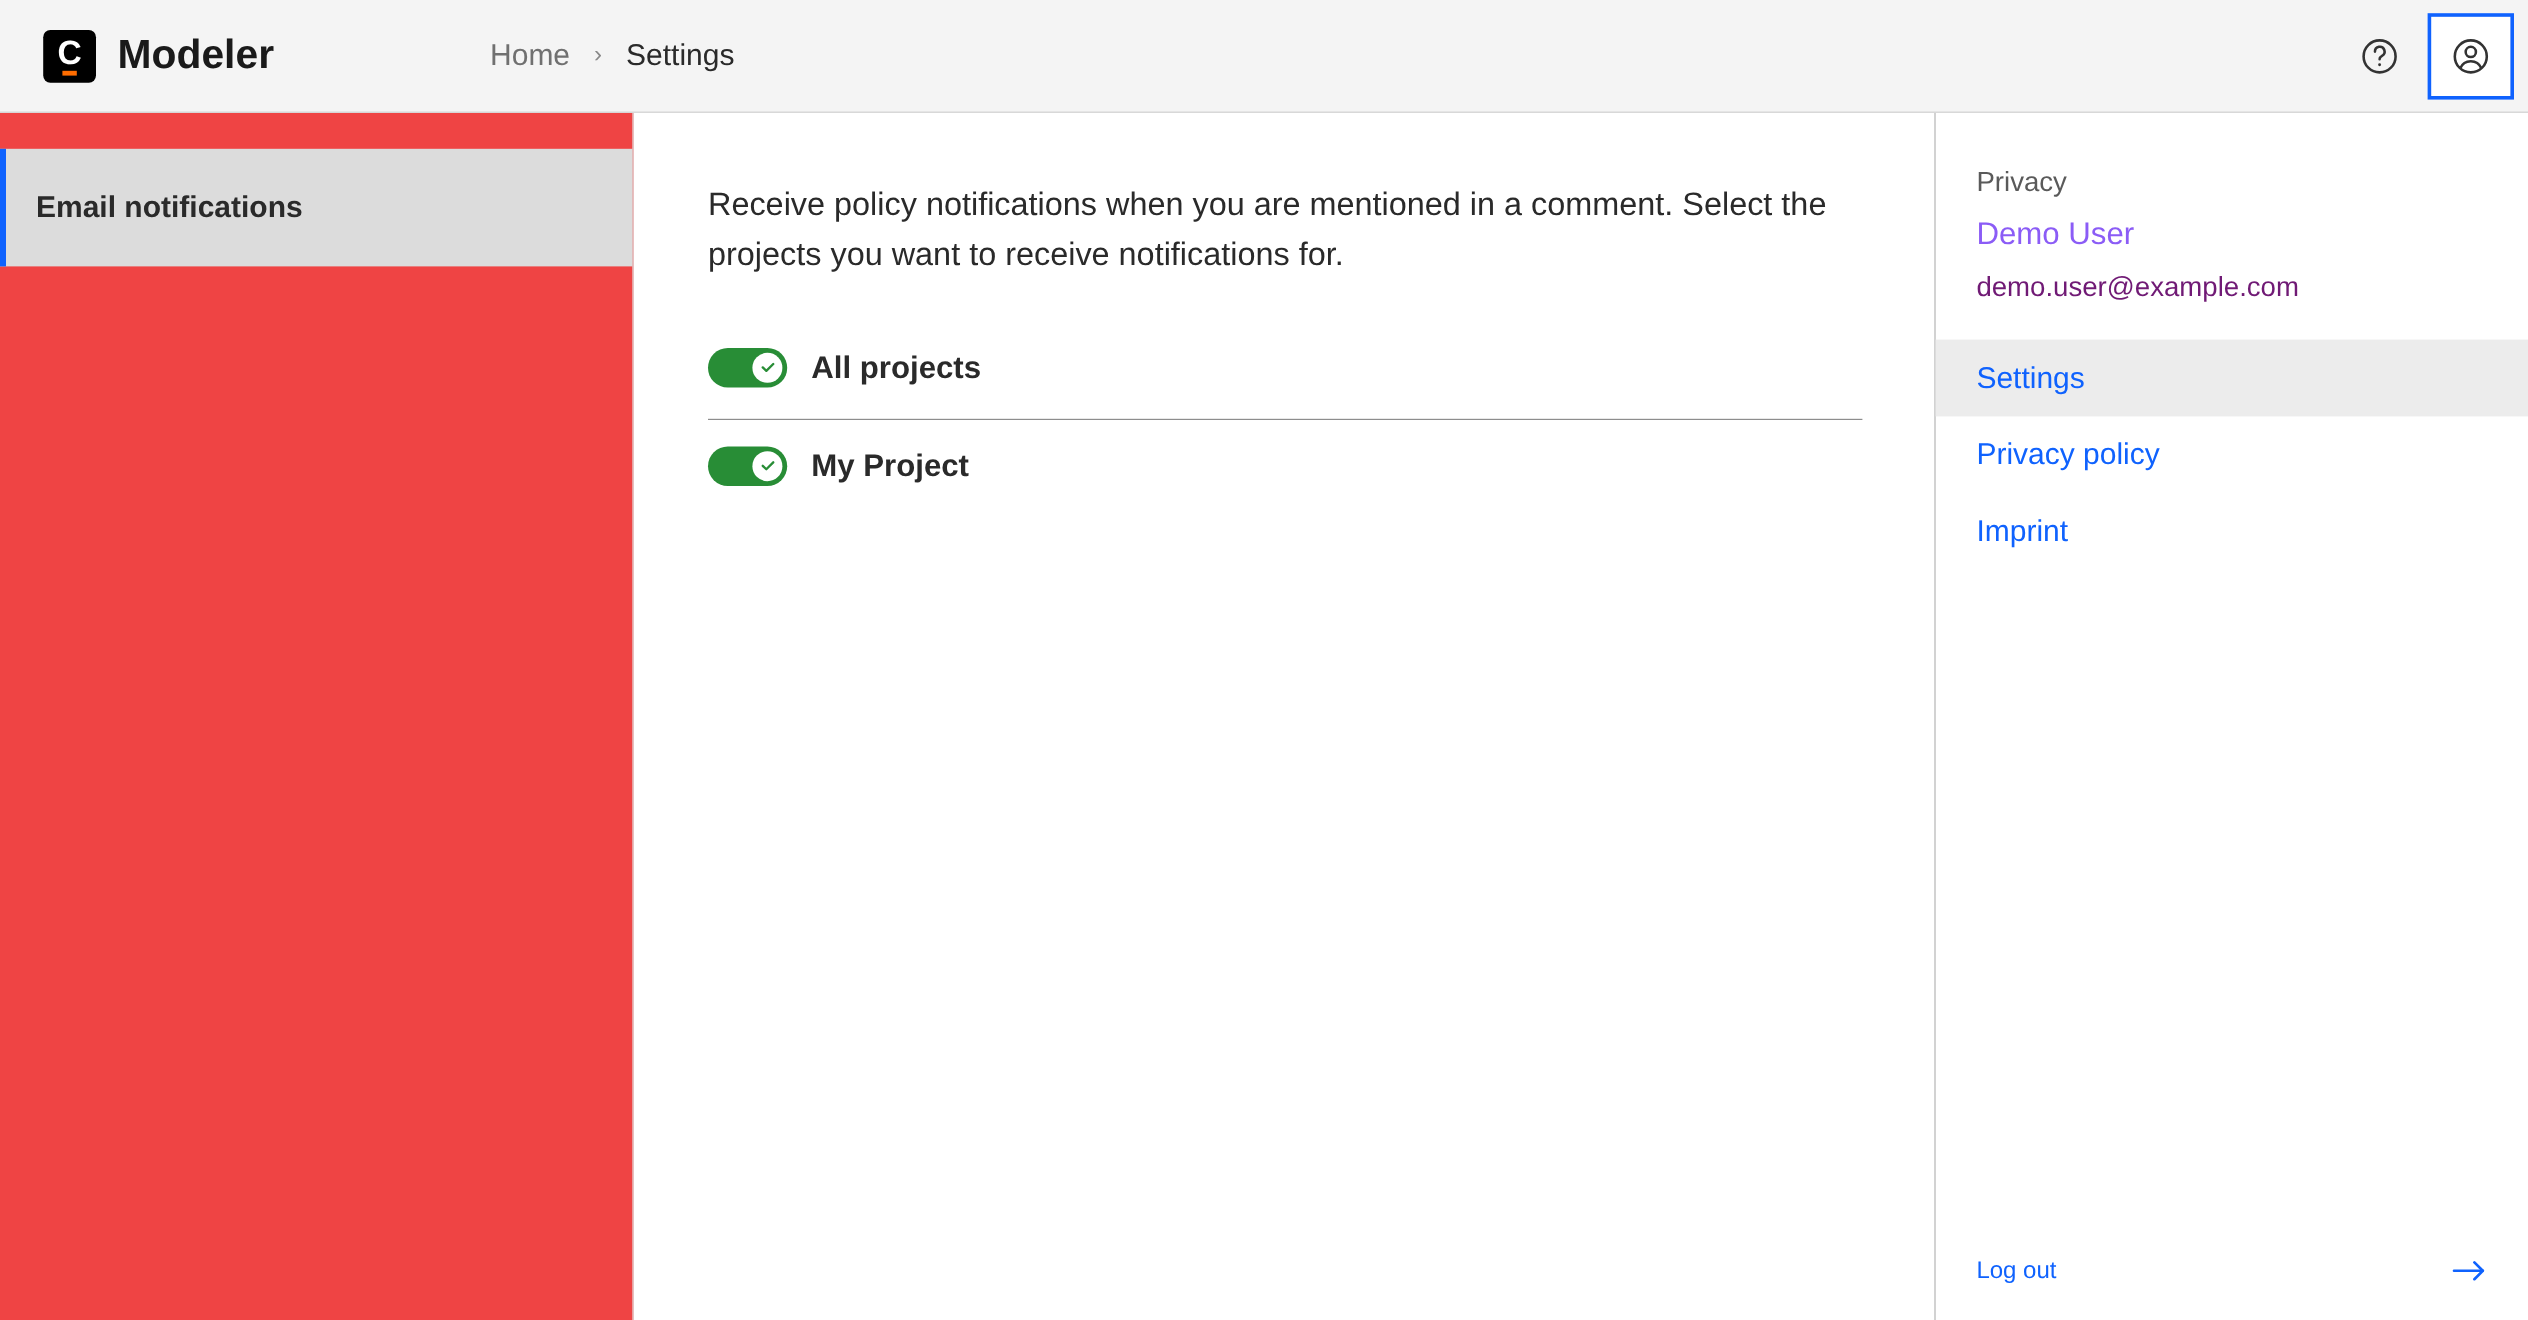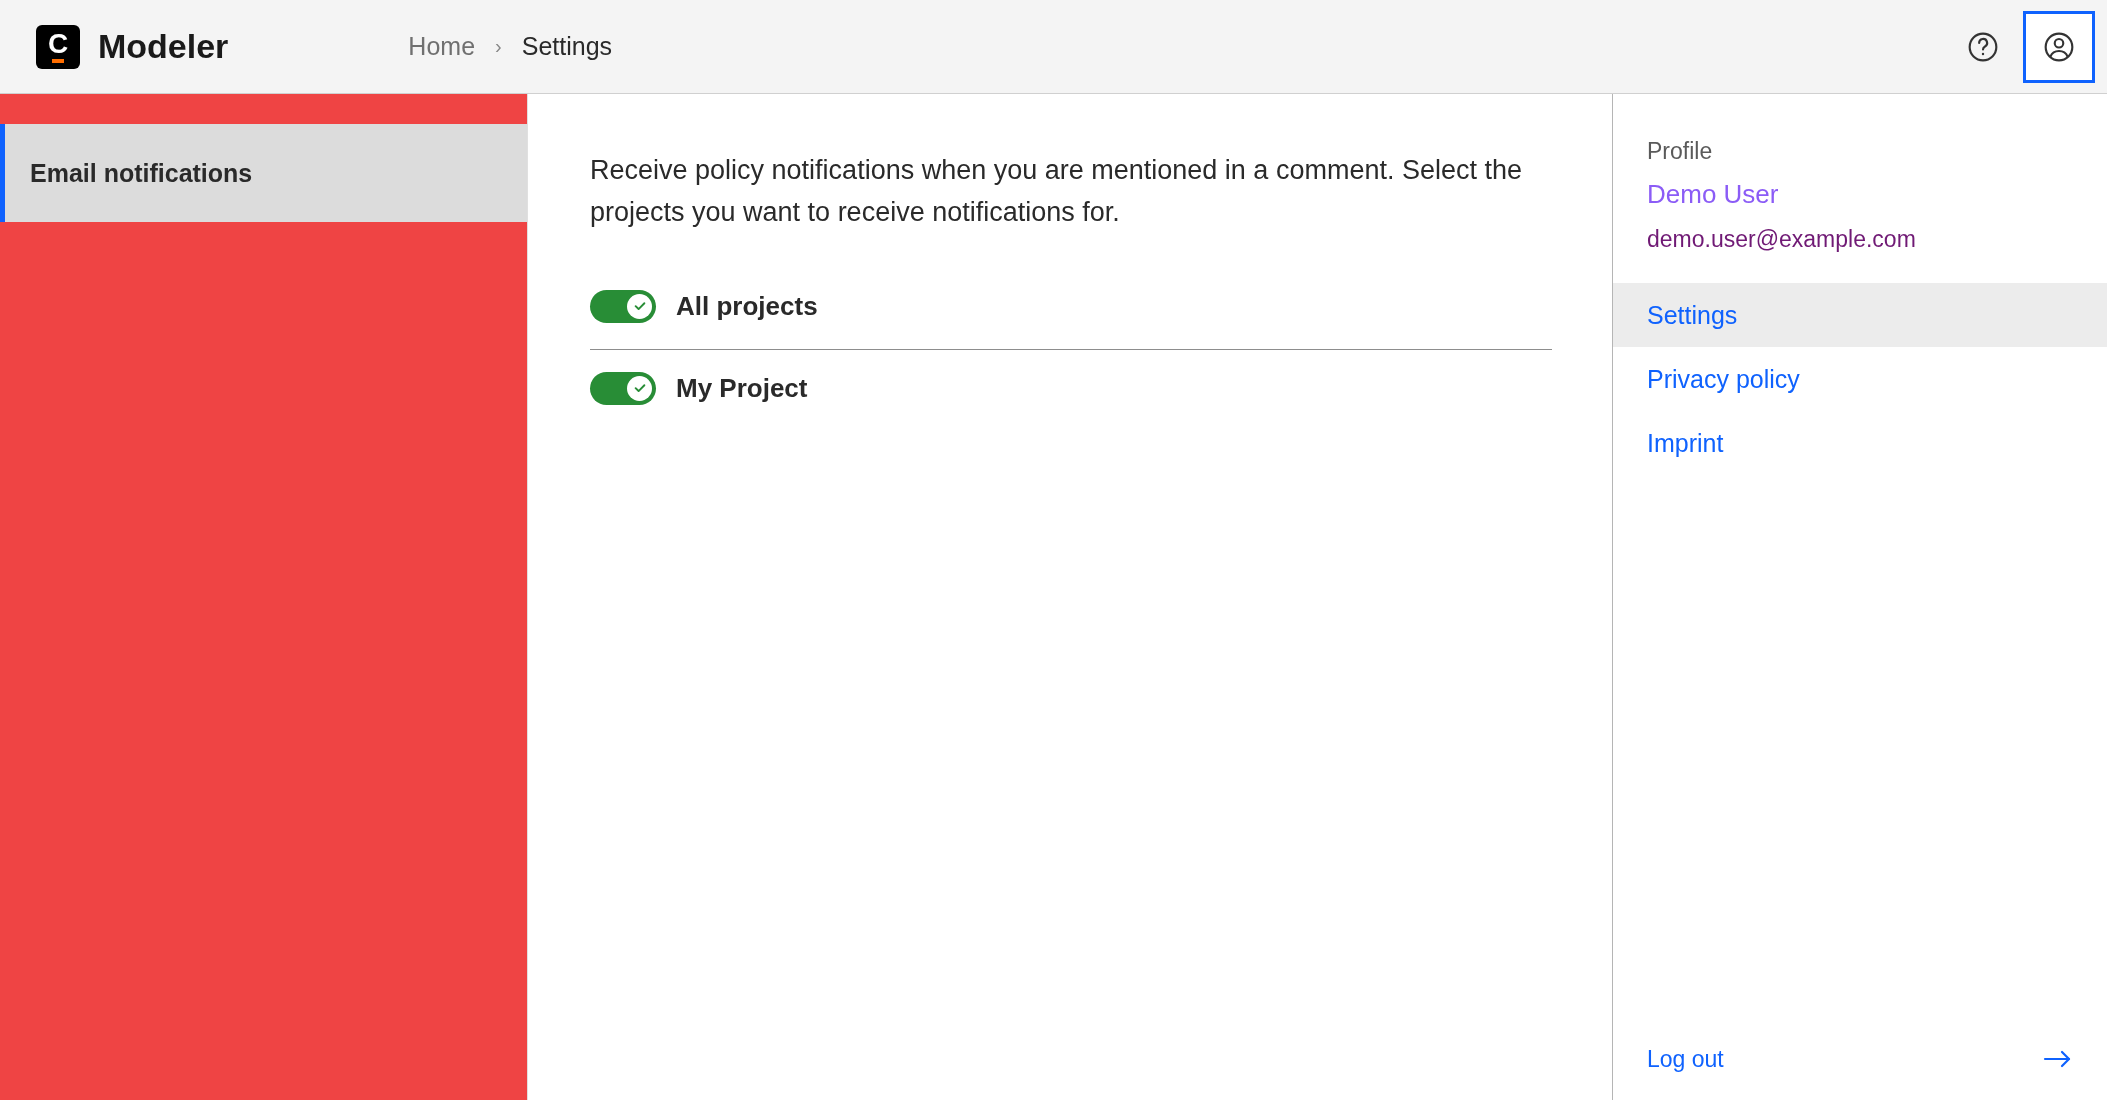--- a/index.html
+++ b/index.html
@@ -233,21 +233,21 @@
     .panel-link.active {
       background: #ececec;
     }
     .logout-row {
       margin-top: auto;
       height: 82px;
       display: flex;
       align-items: center;
       justify-content: space-between;
       padding: 0 34px;
-      font-size: 23px;
+      font-size: 20px;
       color: #0f62fe;
       cursor: pointer;
     }
     .logout-row svg {
       width: 30px;
       height: 22px;
     }
   </style>
 </head>
 <body>
@@ -312,21 +312,21 @@
             <path d="M3 8.2 L6.4 11.5 L13 4.9" fill="none" stroke="#288d36" stroke-width="2.2" stroke-linecap="round" stroke-linejoin="round"></path>
           </svg>
         </div>
       </div>
       <span class="toggle-label">My Project</span>
     </div>
   </div>
 
   <div class="right-panel">
     <div class="profile-section">
-      <div class="profile-label">Profile</div>
+      <div class="profile-label">Privacy</div>
       <div class="profile-name">Demo User</div>
       <div class="profile-email">demo.user@example.com</div>
     </div>
     <div class="panel-links">
       <div class="panel-link active">
         <span>Settings</span>
       </div>
       <div class="panel-link">
         <span>Privacy policy</span>
       </div>

